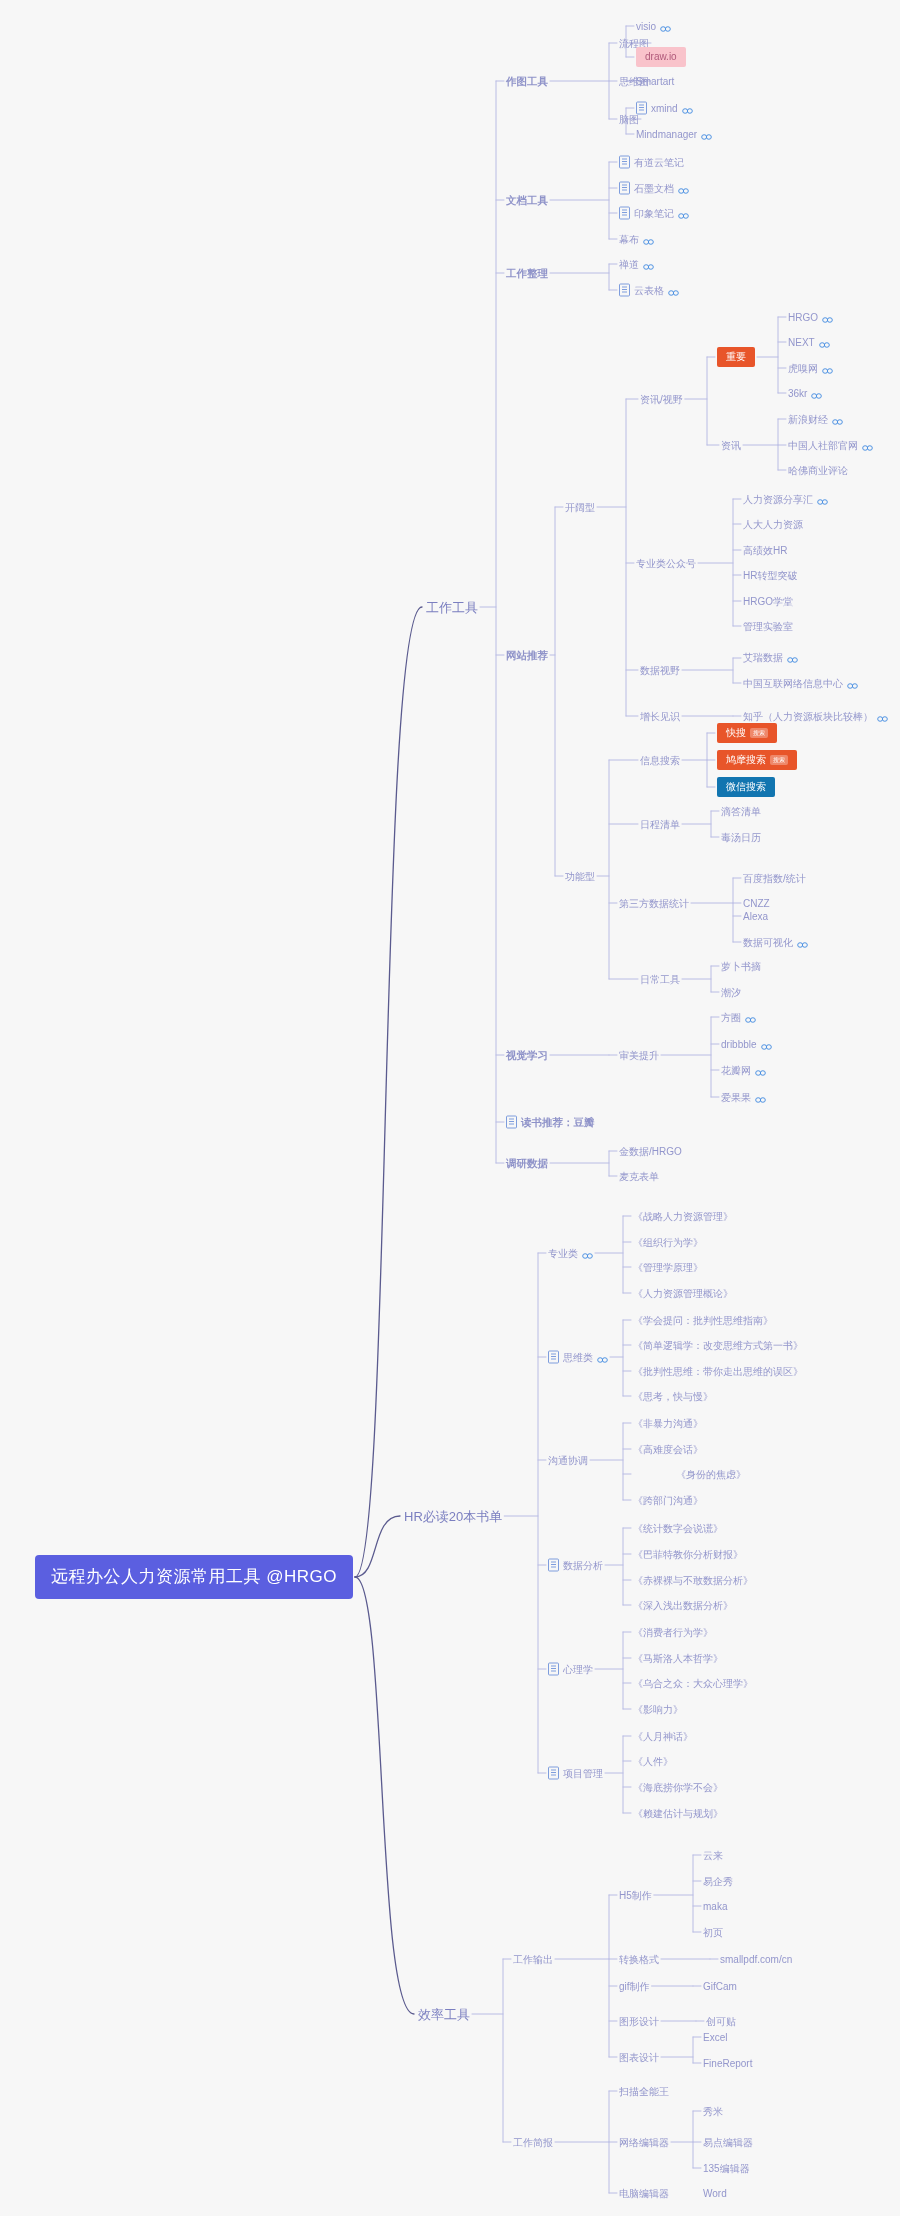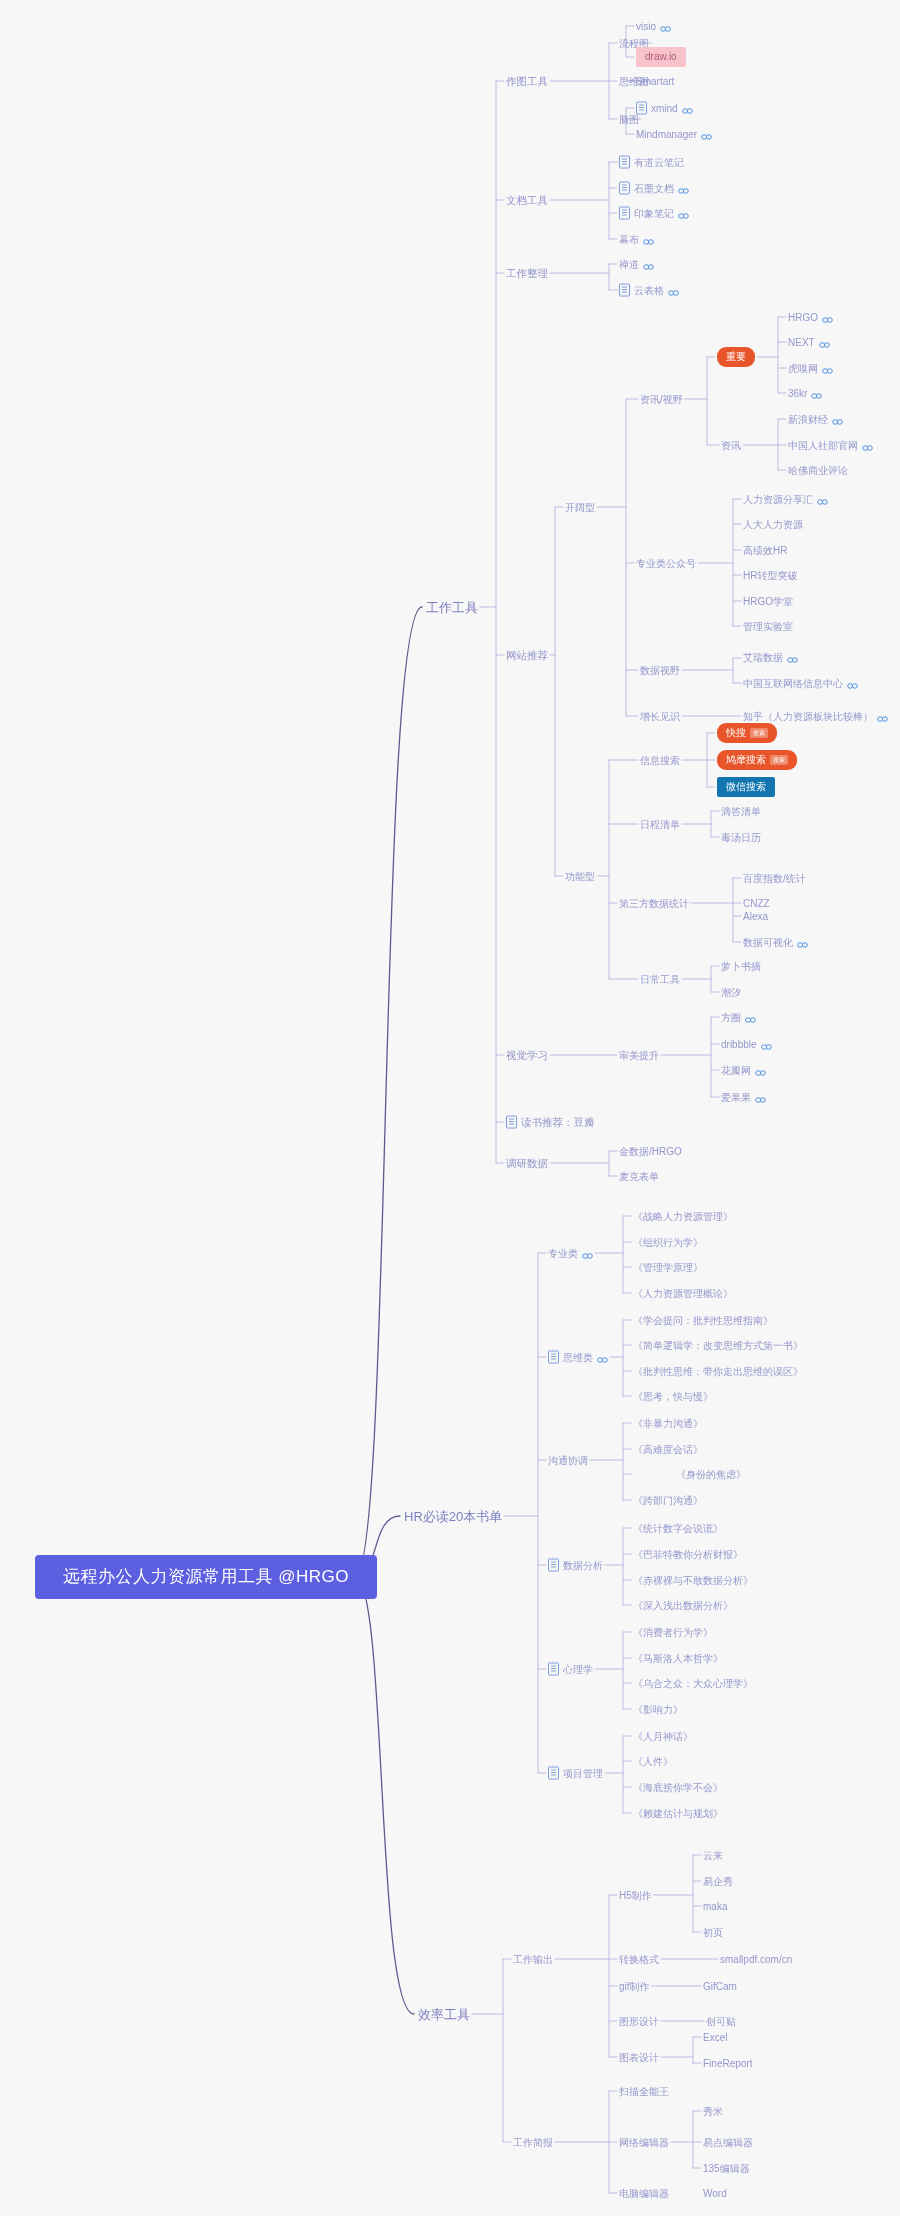--- a/index.html
+++ b/index.html
@@ -29,48 +29,49 @@
     gap:4px;
     transform:translateY(-50%);
   }
   .node .label{white-space:nowrap;}
   
   .root{
     background:#5b5fe0;
     color:#ffffff;
     font-size:17px;
     line-height:22px;
-    padding:11px 28px;
+    padding:11px 16px;
     border-radius:4px;
     transform:translateY(-50%);
     letter-spacing:.5px;
   }
   
   .lvl1{
     font-size:13px;
     line-height:17px;
     color:#7b7fc0;
   }
   .lvl2{
     font-size:10.5px;
     color:#8f93c9;
+    font-weight:bold;
   }
   .lvl3{
     font-size:10px;
     color:#9396cc;
   }
   
   .hl{
     padding:4px 9px;
     border-radius:2px;
     color:#ffffff;
     font-size:10px;
     line-height:12px;
   }
-  .hl-orange{background:#e8552a;border-radius:9px;}
+  .hl-orange{background:#e8552a;}
   .hl-blue{background:#1275b0;}
   .hl-pink{background:#f9c3cb;color:#b05a7a;}
   .link-ico{
     width:11px;height:7px;
     position:relative;
     flex:0 0 auto;
   }
   .doc-ico{
     width:9px;height:11px;
     border:1px solid #7e9ddd;

